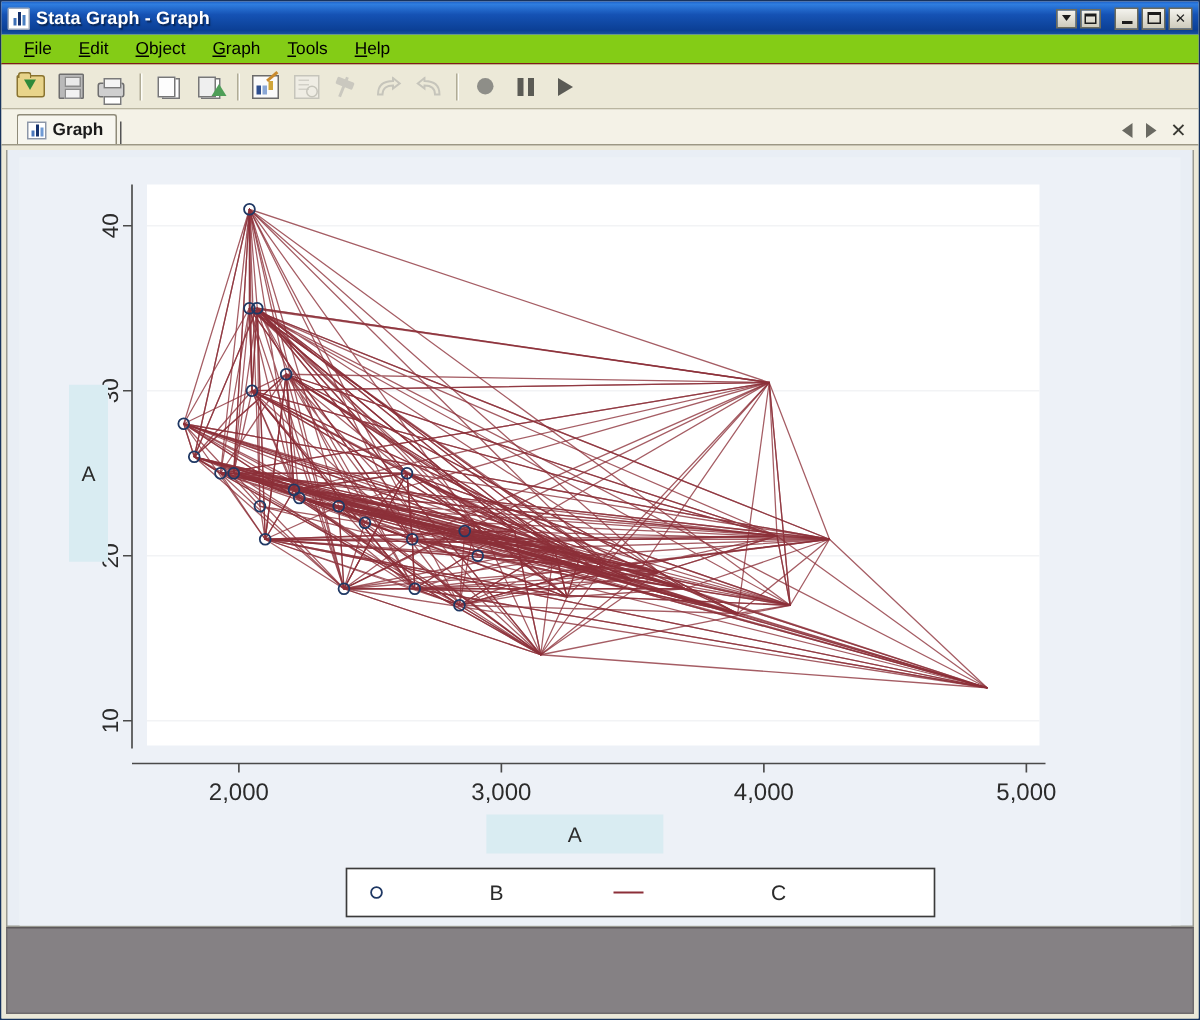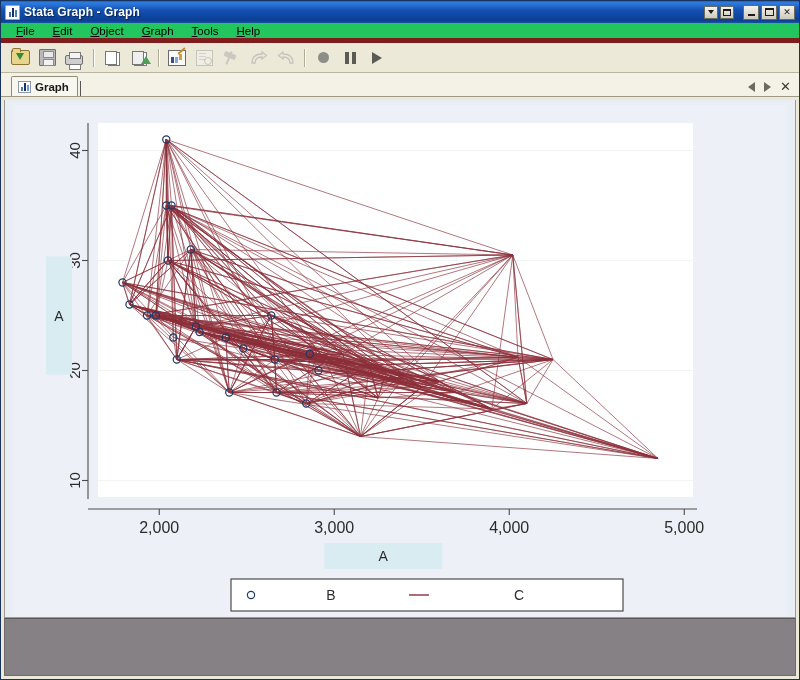--- a/index.html
+++ b/index.html
@@ -49,23 +49,23 @@
   .tbtn.small{width:14px;height:13px;}
   .tbtn span{display:block;font-size:9px;line-height:1;color:#1b1b1b;}
   .glyph-min{width:7px;height:2px;background:#1b1b1b;margin-top:5px;}
   .glyph-max{width:9px;height:8px;border:1px solid #1b1b1b;border-top-width:2px;box-sizing:border-box;}
   .glyph-res{width:8px;height:7px;border:1px solid #1b1b1b;border-top-width:2px;box-sizing:border-box;}
   .glyph-dn{width:0;height:0;border-left:3px solid transparent;border-right:3px solid transparent;border-top:4px solid #1b1b1b;}
   .grp-sep{width:5px;}
   
   .menubar{
     height:20px;flex:0 0 20px;
-    background:#22c55e;
+    background:#84cc16;
     display:flex;align-items:center;
-    border-bottom:5px solid #7f1d1d;
+    border-bottom:1px solid #7f1d1d;
     padding-left:6px;box-sizing:border-box;
   }
   .menu-item{
     font-size:11.5px;color:#000;padding:2px 9px;cursor:default;
     white-space:nowrap;
   }
   .menu-item u{text-decoration:underline;}
   
   .toolbar{
     height:30px;flex:0 0 30px;

